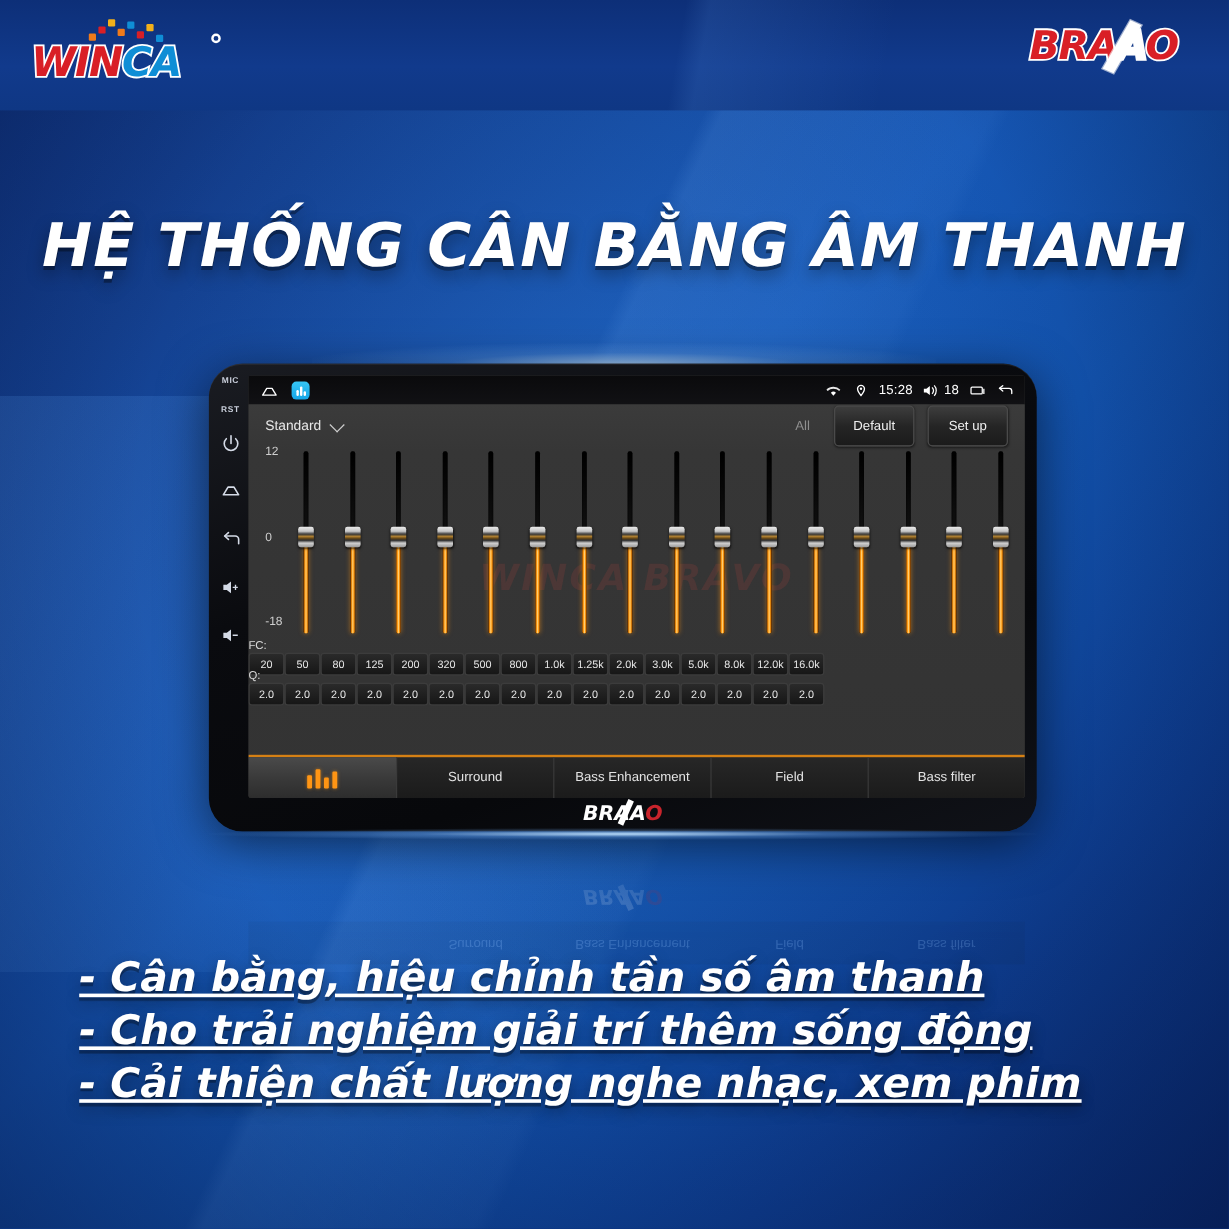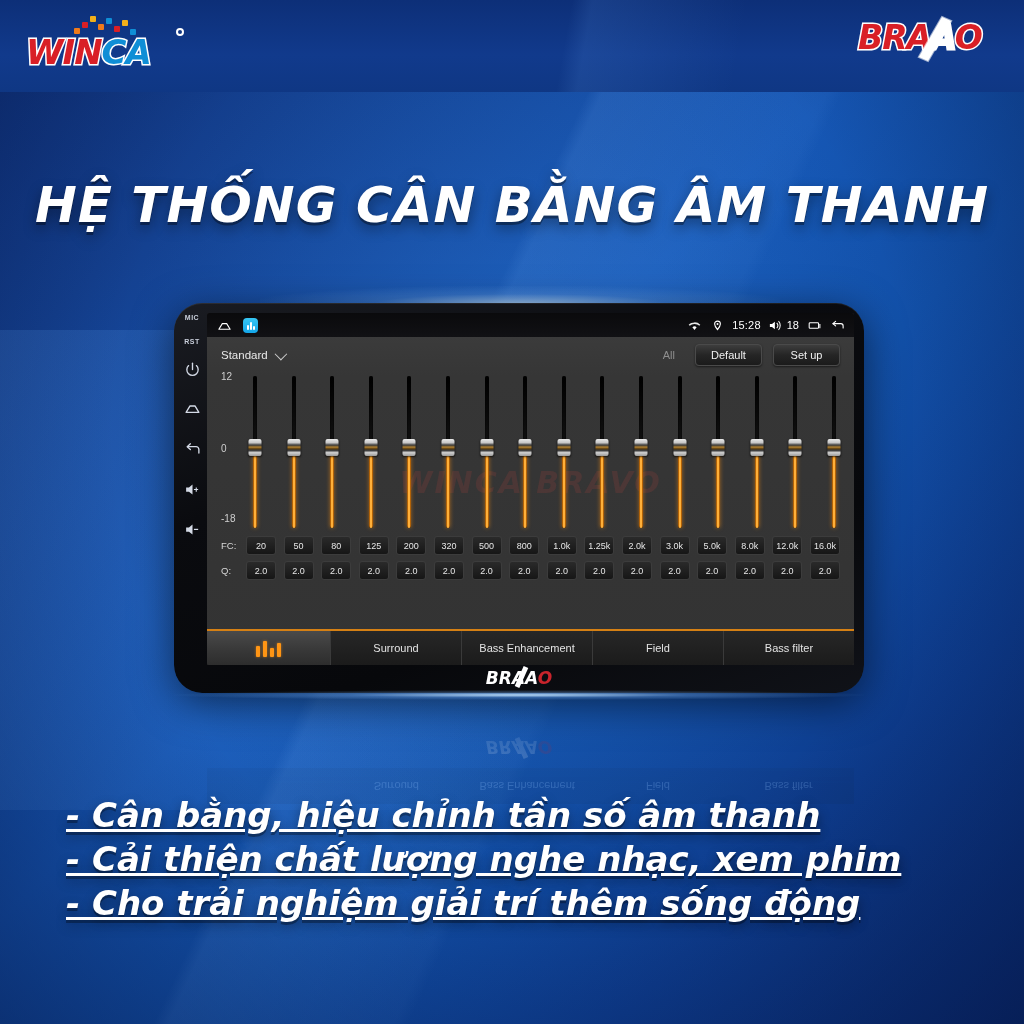--- a/index.html
+++ b/index.html
@@ -143,21 +143,21 @@
     color:rgba(200,70,60,.16); letter-spacing:2px; white-space:nowrap; pointer-events:none;
   }
   #eq-top { display:flex; align-items:center; height:36px; padding:16px 14px; position:relative; z-index:2; }
   #preset {
     display:flex; align-items:center; gap:7px; color:#e8e8e8; font-size:11.5px;
   }
   #preset .chev { width:9px; height:9px; border-right:1.5px solid #cfcfcf; border-bottom:1.5px solid #cfcfcf; transform:rotate(45deg) translateY(-2px); }
   #eq-top .spacer { flex:1; }
   #all-lbl { color:#8f8f8f; font-size:11px; margin-right:9px; }
   .hdr-btn {
-    min-width:67px; height:22px; border-radius:4px;
+    min-width:67px; height:34px; border-radius:4px;
     background:linear-gradient(180deg,#3d3d3d 0%, #252525 50%, #1b1b1b 100%);
     border:1px solid #4a4a4a;
     color:#f0f0f0; font-size:11px;
     display:flex; align-items:center; justify-content:center;
     margin-left:11px; box-shadow:0 1px 2px rgba(0,0,0,.5);
   }
 
   
   #slider-area { position:relative; height:160px; margin:0 14px 0 14px; z-index:2; }
   .scale-lbl { position:absolute; left:0px; color:#cfcfcf; font-size:10px; }
@@ -182,21 +182,21 @@
     box-shadow:0 0 4px rgba(255,150,20,.55);
   }
   .sl-thumb {
     position:absolute; left:50%; transform:translateX(-50%);
     top:66px; width:13px; height:17px; border-radius:2px;
     background:linear-gradient(180deg,#e9e9e9 0%,#c7c7c7 22%,#3a3a3a 36%,#b08030 48%,#6a4a16 56%,#2c2c2c 66%,#d0d0d0 80%,#9a9a9a 100%);
     box-shadow:0 1px 2px rgba(0,0,0,.7);
   }
 
   
-  .val-row { display:flex; align-items:center; height:25px; margin:0 14px; position:relative; z-index:2; }
+  .val-row { display:flex; align-items:flex-start; height:25px; margin:0 0; position:relative; z-index:2;flex-direction:column; }
   .row-lbl { width:25px; color:#d8d8d8; font-size:9.5px; }
   .cells { flex:1; display:flex; justify-content:space-between; }
   .cell {
     width:30px; height:19px; border-radius:3px;
     background:linear-gradient(180deg,#2a2a2a,#161616);
     border:1px solid #3c3c3c;
     color:#e6e6e6; font-size:9px;
     display:flex; align-items:center; justify-content:center;
   }
 
@@ -589,15 +589,15 @@
       <div class="rt active"></div>
       <div class="rt">Surround</div>
       <div class="rt">Bass Enhancement</div>
       <div class="rt">Field</div>
       <div class="rt">Bass filter</div>
     </div>
 </div>
 
 <div id="bullets">
   <div>- Cân bằng, hiệu chỉnh tần số âm thanh</div>
+  <div>- Cho trải nghiệm giải trí thêm sống động</div>
   <div>- Cải thiện chất lượng nghe nhạc, xem phim</div>
-  <div>- Cho trải nghiệm giải trí thêm sống động</div>
 </div>
 
 </body></html>

